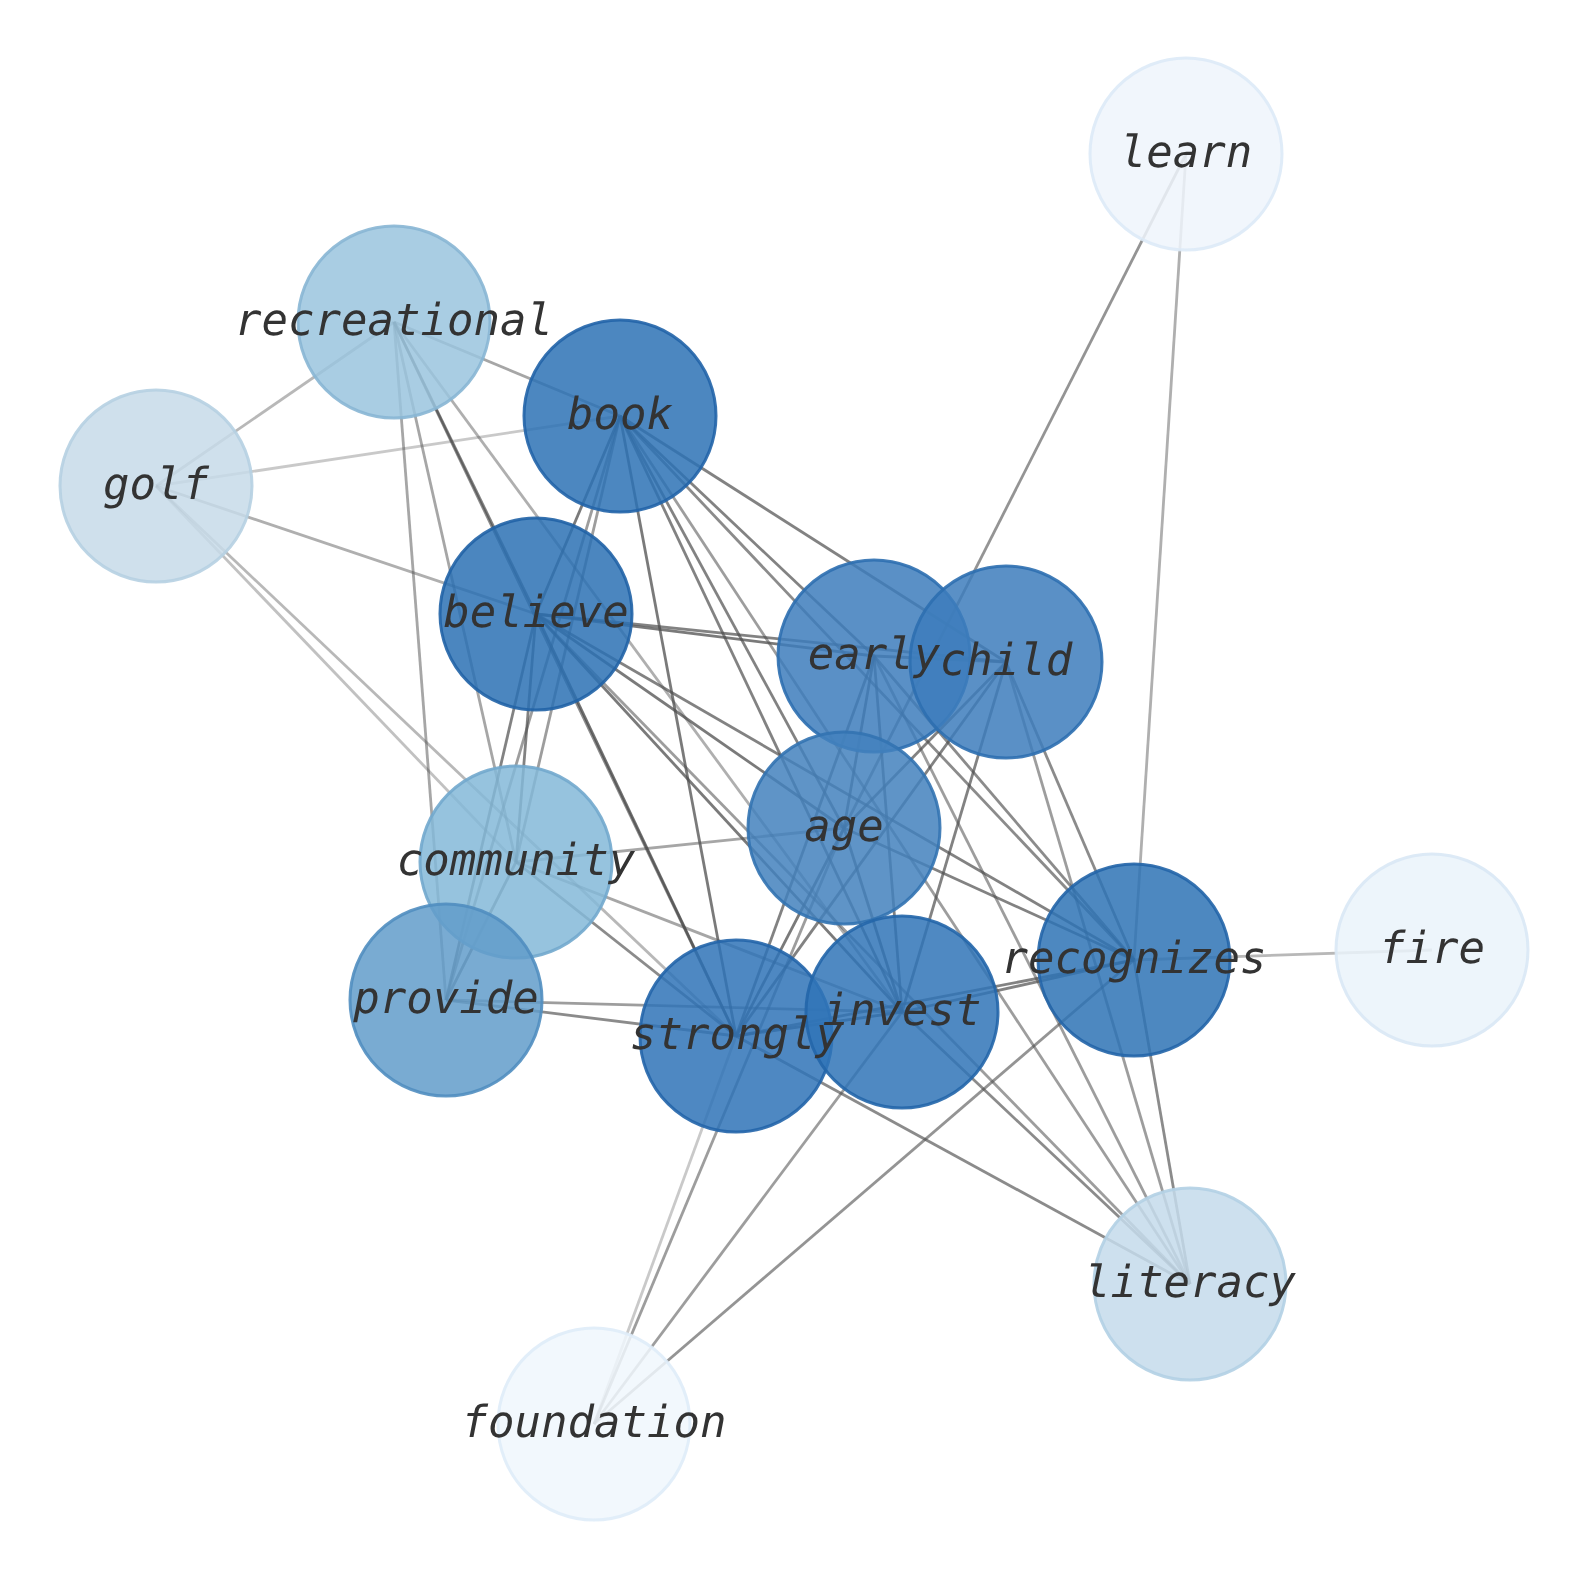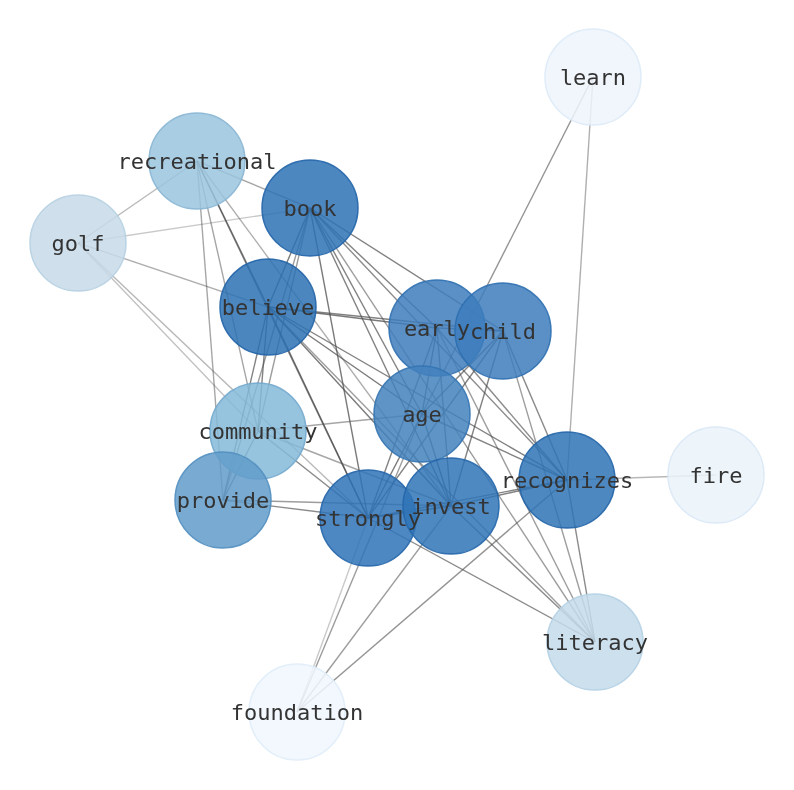--- a/index.html
+++ b/index.html
@@ -6,20 +6,21 @@
     margin: 0;
     padding: 0;
     background: #ffffff;
   }
   #canvas {
     position: relative;
     width: 794px;
     height: 790px;
     background: #ffffff;
     overflow: hidden;
+    font-style: italic;
   }
   svg text {
     font-family: "DejaVu Sans Mono", "Liberation Mono", monospace;
     font-size: 22px;
     fill: #333333;
     text-anchor: middle;
     dominant-baseline: central;
     user-select: none;
   }
 </style>

